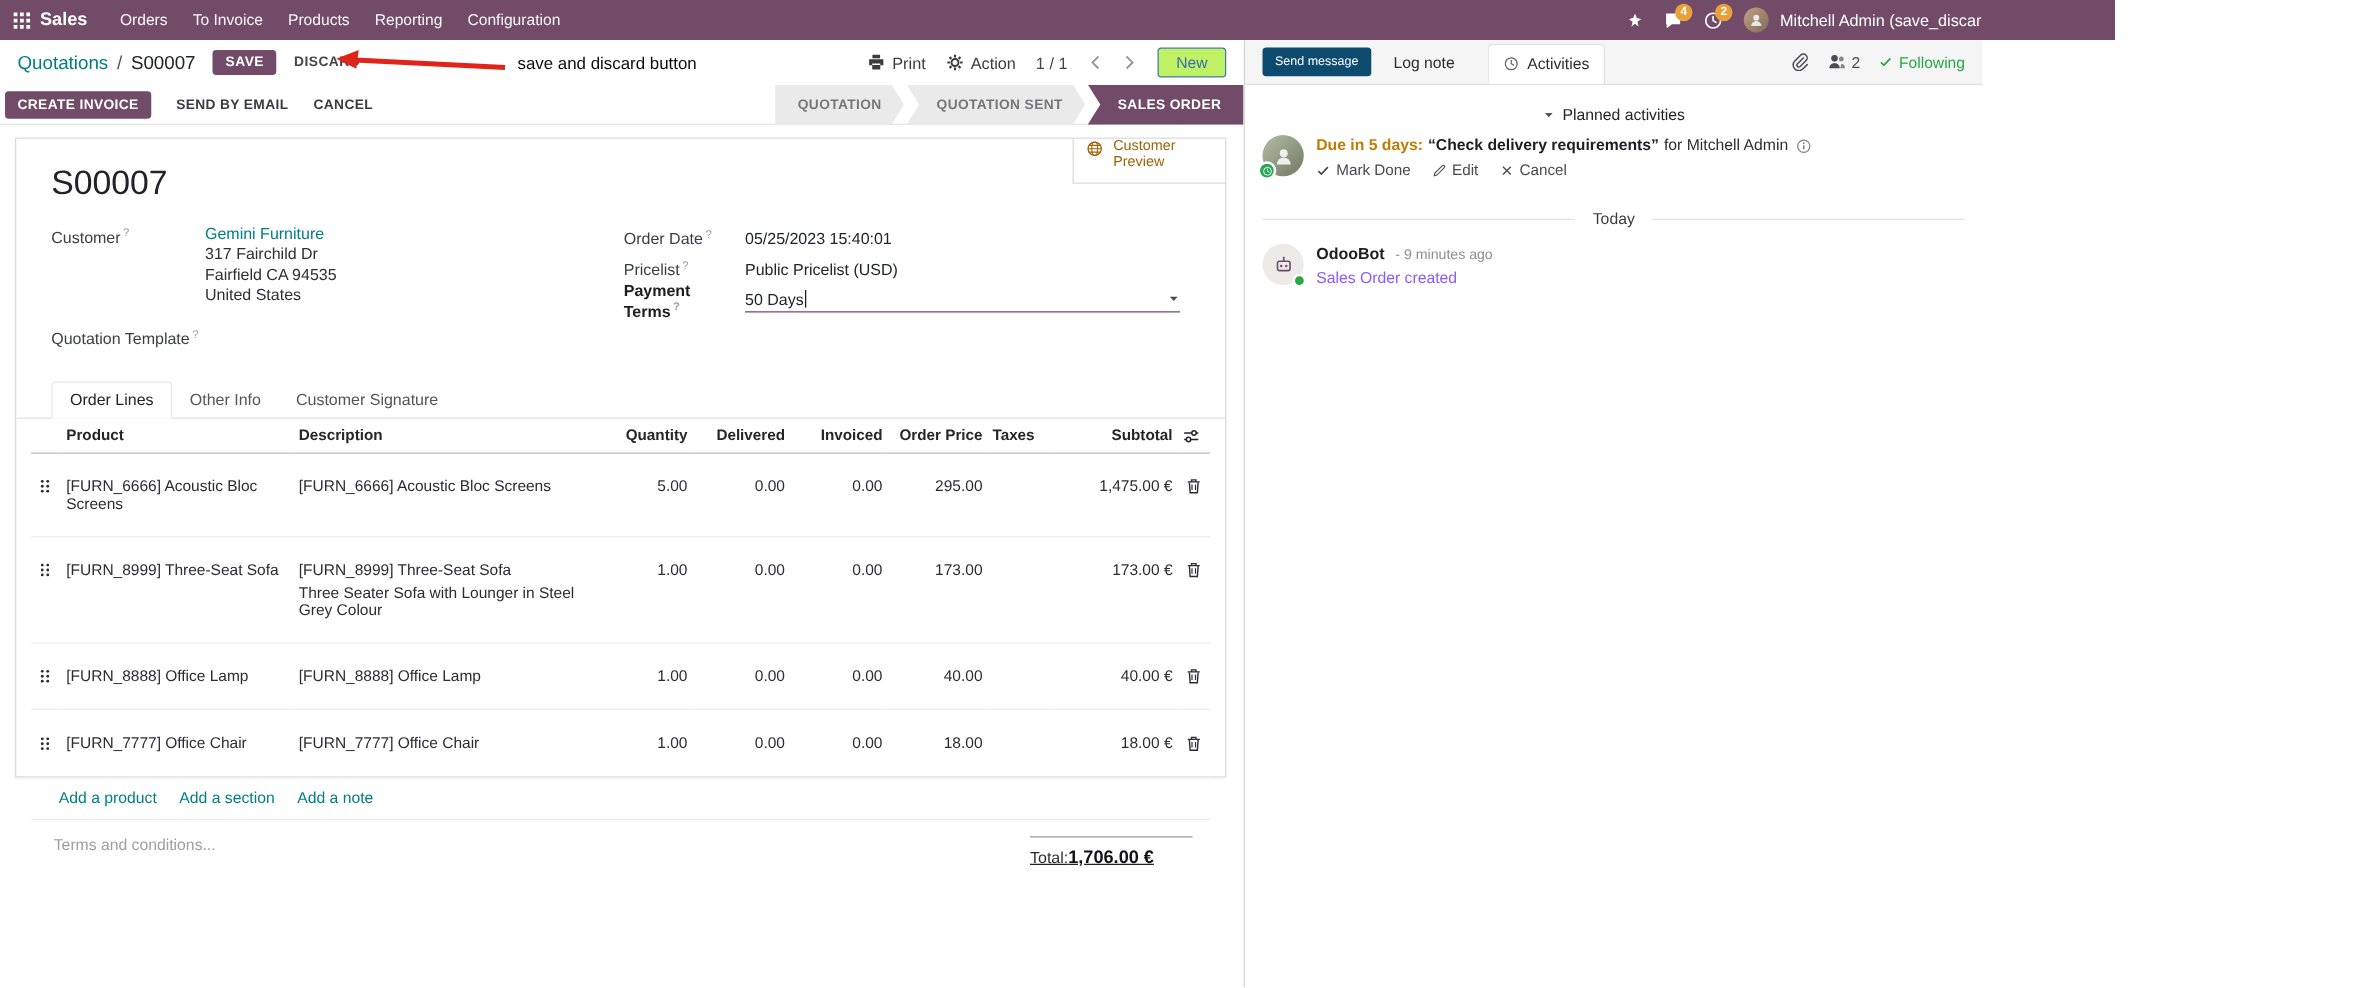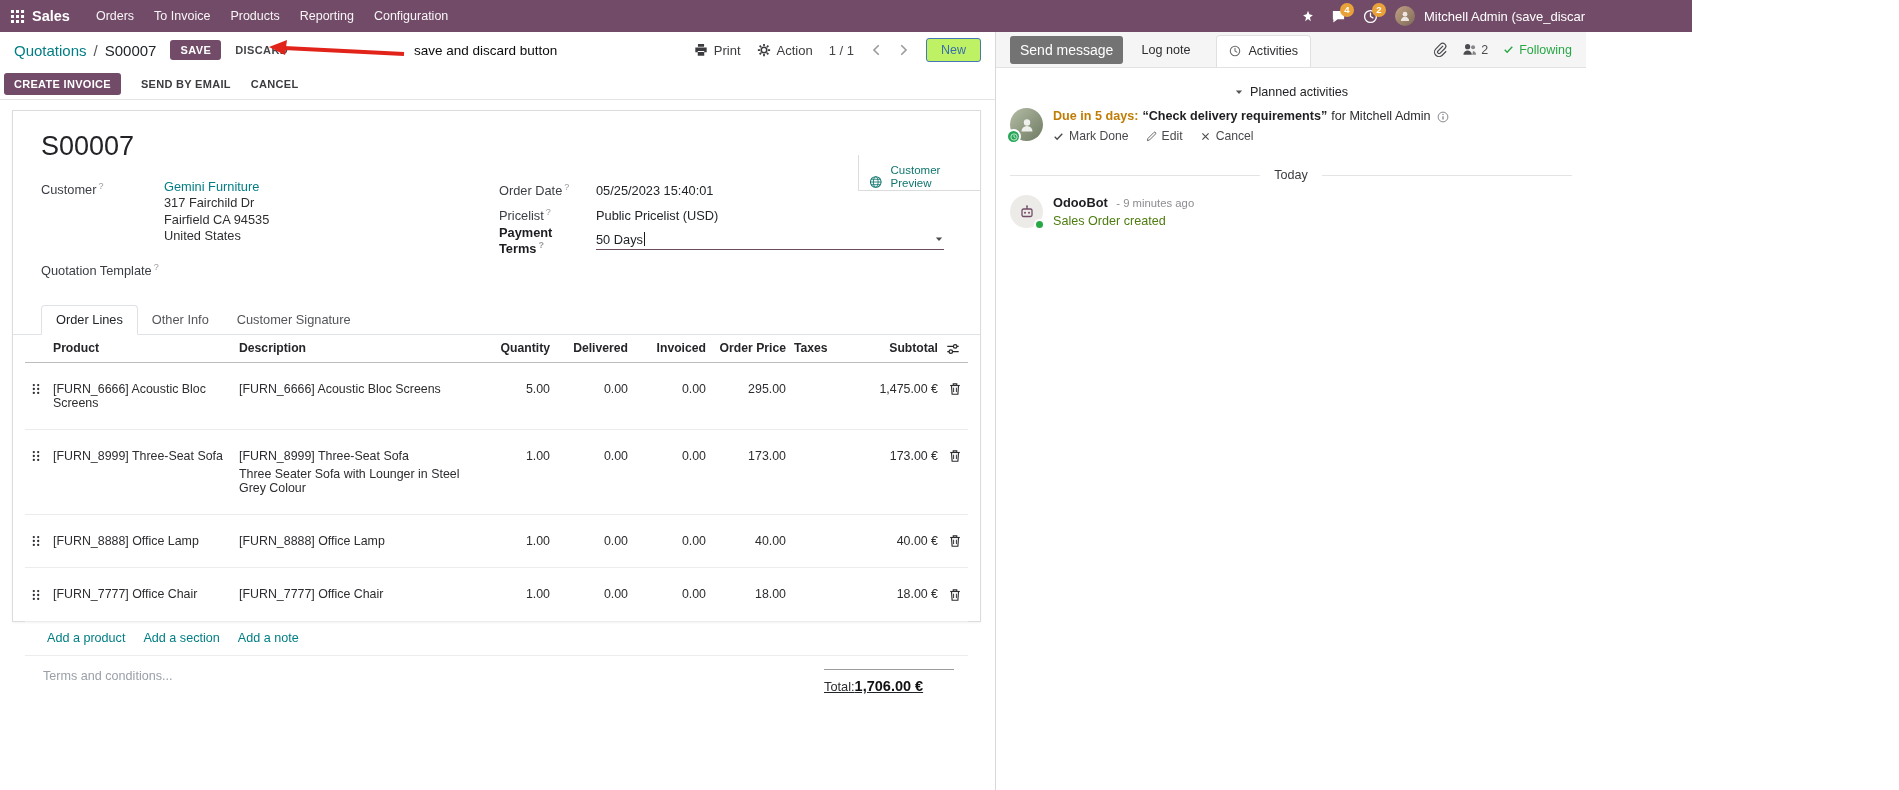--- a/index.html
+++ b/index.html
@@ -43,21 +43,21 @@
   .btn-primary-sm { background:#714B67; color:#fff; border:none; font-family:inherit; font-size:11px; font-weight:bold; letter-spacing:.3px; padding:5px 10px; border-radius:3px; }
   .btn-flat { background:none; border:none; font-family:inherit; font-size:11px; font-weight:bold; letter-spacing:.3px; color:#3c3c40; margin-left:20px; }
   .stages { margin-left:auto; display:flex; height:32px; }
   .stage { display:flex; align-items:center; padding:0 18px 0 24px; font-size:11px; font-weight:bold; letter-spacing:.3px; color:#767679; background:#eaeaea; margin-left:2px;
            clip-path:polygon(0 0, calc(100% - 10px) 0, 100% 50%, calc(100% - 10px) 100%, 0 100%, 10px 50%); }
   .stage.first { clip-path:polygon(0 0, calc(100% - 10px) 0, 100% 50%, calc(100% - 10px) 100%, 0 100%); padding-left:18px; }
   .stage.active { background:#714B67; color:#fff; clip-path:polygon(0 0, 100% 0, 100% 100%, 0 100%, 10px 50%); }
 
   
   .sheet { position:absolute; left:12px; top:110px; width:969px; height:512px; background:#fff; border:1px solid #dcdcdc; box-shadow:0 1px 2px rgba(0,0,0,.05); }
-  .button-box { position:absolute; top:0; right:0; width:122px; height:36px; border-left:1px solid #dcdcdc; border-bottom:1px solid #dcdcdc; display:flex; align-items:flex-end; gap:8px; padding:0 10px; color:#0f766e;margin-top:44px; }
+  .button-box { position:absolute; top:0; right:0; width:122px; height:36px; border-left:1px solid #dcdcdc; border-bottom:1px solid #dcdcdc; display:flex; align-items:flex-start; gap:8px; padding:0 10px; color:#a16207; }
   .bb-label { font-size:11.5px; line-height:1.15; }
   .sheet-title { font-size:27px; font-weight:500; color:#232327; margin:20px 0 16px 28px; }
   .fields { display:flex; padding:0 28px; }
   .f-left { width:458px; }
   .f-row { display:flex; font-size:12.8px; line-height:17px; }
   .f-label { width:123px; color:#3b3e44; }
   .link { color:#017e84; }
   .addr div { line-height:16.5px; color:#2f2f33; }
   .template-row { margin-top:14px; }
   sup.help { color:#9a9aa0; font-size:9px; margin-left:2px; }
@@ -86,21 +86,21 @@
   .links-row { display:flex; gap:18px; margin:0 12px; padding:9px 4px 10px 22px; border-bottom:1px solid #ececec; font-size:12.6px; }
   .bottom-row { display:flex; justify-content:space-between; align-items:flex-start; margin:13px 26px 0 30px; }
   .terms { color:#9aa0a6; font-size:12.6px; }
   .total-box { width:130px; border-top:1px solid #9b9b9b; padding-top:8px; display:flex; justify-content:flex-start; align-items:baseline;text-decoration:underline; }
   .total-label { font-size:12.8px; color:#2d2d31; }
   .total-value { font-size:14.5px; font-weight:bold; color:#121214; }
 
   
   .chatter { position:absolute; left:995px; top:32px; width:591px; height:758px; background:#fff; border-left:1px solid #d8d8d8; }
   .chatter-top { height:36px; background:#f5f5f6; border-bottom:1px solid #e2e2e2; display:flex; align-items:center; padding:0 14px; }
-  .btn-send { background:#737373; color:#fff; border:none; font-family:inherit; font-size:14px; padding:6px 10px; border-radius:3px; }
+  .btn-send { background:#0c4a6e; color:#fff; border:none; font-family:inherit; font-size:10px; padding:6px 10px; border-radius:3px; }
   .btn-lognote { background:none; border:none; font-family:inherit; font-size:12.6px; color:#2d2d31; margin-left:18px; }
   .tab-activities { align-self:flex-end; margin-left:26px; display:flex; align-items:center; gap:7px; background:#fff; border:1px solid #e0e0e0; border-bottom:none; border-radius:4px 4px 0 0; padding:8px 12px 9px; font-size:12.6px; color:#2d2d31; }
   .ct-right { margin-left:auto; display:flex; align-items:center; gap:15px; color:#4c4c50; }
   .followers { display:flex; align-items:center; gap:4px; font-size:12.5px; }
   .following { display:flex; align-items:center; gap:5px; color:#28a745; font-size:12.5px; white-space:nowrap; }
   .planned-header { margin-top:17px; display:flex; justify-content:center; align-items:center; gap:6px; font-size:12.6px; color:#242428; }
   .planned-header .ic10 { color:#55555a; }
   .activity { display:flex; gap:10px; padding:9px 14px 0; }
   .a-avatar { position:relative; width:33px; height:33px; border-radius:50%; background:linear-gradient(135deg,#b4bda6,#6f7a63); flex:none; display:flex; align-items:center; justify-content:center; color:rgba(255,255,255,.85); }
   .a-badge { position:absolute; left:-4px; bottom:-3px; width:15px; height:15px; border-radius:50%; background:#28a758; border:2px solid #fff; display:flex; align-items:center; justify-content:center; color:#fff; }
@@ -113,21 +113,21 @@
   .a-action { display:flex; align-items:center; gap:5px; }
   .date-sep { display:flex; align-items:center; margin:25px 14px 0; color:#3b3b40; font-size:12.6px; }
   .date-sep .line { flex:1; height:1px; background:#e4e4e6; }
   .date-sep .dtext { padding:0 14px; }
   .message { display:flex; gap:10px; padding:13px 14px 0; }
   .m-avatar { position:relative; width:33px; height:33px; border-radius:50%; background:#ecebe7; color:#714B67; display:flex; align-items:center; justify-content:center; flex:none; }
   .m-badge { position:absolute; right:-2px; bottom:-2px; width:11px; height:11px; border-radius:50%; background:#28a745; border:2px solid #fff; }
   .m-head { font-size:12.8px; line-height:16px; }
   .m-author { font-weight:bold; color:#1e1e22; }
   .m-time { color:#8c8c92; font-size:11.3px; margin-left:5px; }
-  .m-body { font-size:12.6px; margin-top:3px; color:#4d7c0f; }
+  .m-body { font-size:12.6px; margin-top:3px; color:#8b5cf6; }
 </style>
 </head>
 <body>
 
 <svg width="0" height="0" style="position:absolute">
   <defs>
     <symbol id="i-grid" viewBox="0 0 16 16">
         <path fill="currentColor" d="M1 1h3.2v3.2H1zM6.4 1h3.2v3.2H6.4zM11.8 1H15v3.2h-3.2zM1 6.4h3.2v3.2H1zM6.4 6.4h3.2v3.2H6.4zM11.8 6.4H15v3.2h-3.2zM1 11.8h3.2V15H1zM6.4 11.8h3.2V15H6.4zM11.8 11.8H15V15h-3.2z"></path>
       </symbol>
     <symbol id="i-star" viewBox="0 0 16 16">
@@ -301,20 +301,25 @@
       <path d="M136 14 L16 8" stroke="#e2231a" stroke-width="4" fill="none"></path>
       <path d="M1 7 L19 0 L17 15 Z" fill="#e2231a"></path>
     </svg>
     <span class="annotation-label" data-interactable="false">save and discard button</span>
   </div>
 
   <div class="status-row" data-interactable="false">
     <button class="btn-primary-sm" data-interactable="true">CREATE INVOICE</button>
     <button class="btn-flat" data-interactable="true">SEND BY EMAIL</button>
     <button class="btn-flat" data-interactable="true">CANCEL</button>
+    <div class="stages" data-interactable="false">
+      <div class="stage first" data-interactable="true">QUOTATION</div>
+      <div class="stage" data-interactable="true">QUOTATION SENT</div>
+      <div class="stage active" data-interactable="true">SALES ORDER</div>
+    </div>
   </div>
 
   <div class="sheet" data-interactable="false">
     <div class="button-box" data-interactable="true">
       <svg class="ic16" data-interactable="false">
           <use href="#i-globe"></use>
         </svg>
       <span class="bb-label" data-interactable="false">Customer Preview</span>
     </div>
 

